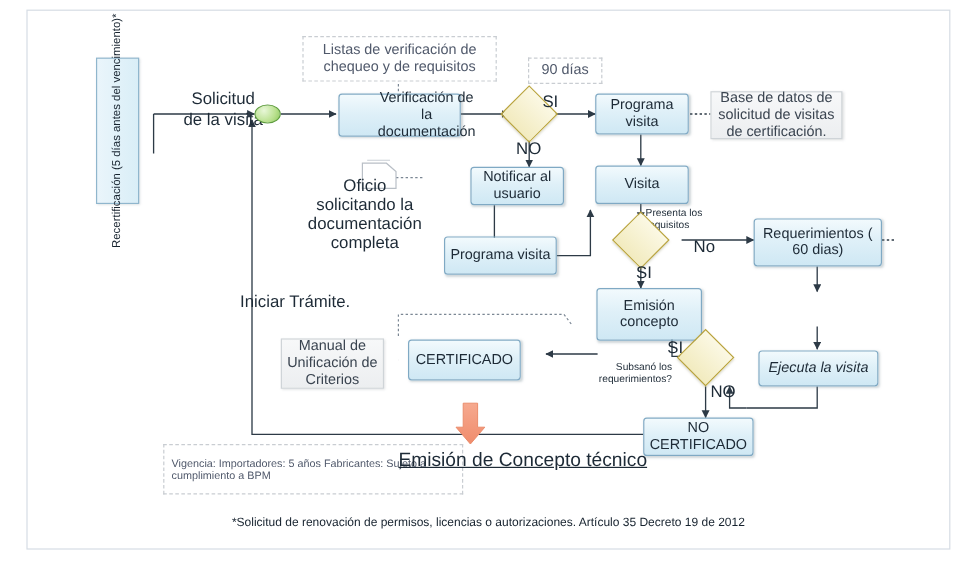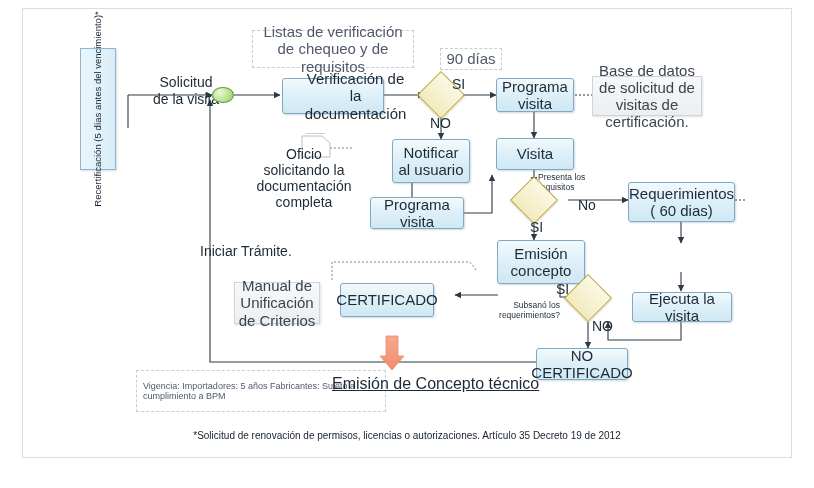--- a/index.html
+++ b/index.html
@@ -28,21 +28,21 @@
     box-sizing: border-box;
   }
   
   .node {
     position: absolute;
     box-sizing: border-box;
     display: flex;
     align-items: center;
     justify-content: center;
     text-align: center;
-    font-size: 15px;
+    font-size: 12px;
     line-height: 1.15;
     color: #1d2a36;
     padding: 2px 3px;
   }
   .proc {
     border: 1px solid #7fa9c4;
     border-radius: 3px;
     background: linear-gradient(to bottom, #f2fafd 0%, #dff0f8 45%, #cfe8f4 100%);
     box-shadow: 1px 1px 2px rgba(120,140,150,0.35);
   }
@@ -230,42 +230,42 @@
   <div class="node proc" style="left:282px; top:78px; width:102px; height:36px;padding-left:48px;">Verificación de la documentación</div>
 
   <div class="diamond" style="left:424px; top:78px;"></div>
   <div class="lbl" style="left:452px; top:76px;">SI</div>
   <div class="lbl" style="left:430px; top:115px;">NO</div>
 
   <div class="node proc" style="left:496px; top:78px; width:78px; height:34px;">Programa visita</div>
 
   <div class="node grey" style="left:592px; top:76px; width:110px; height:40px;">Base de datos de solicitud de visitas de certificación.</div>
 
-  <div class="node proc" style="left:392px; top:139px; width:78px; height:44px;">Notificar al usuario</div>
+  <div class="node proc" style="left:392px; top:139px; width:78px; height:32px;">Notificar al usuario</div>
 
   <div class="node proc" style="left:496px; top:138px; width:78px; height:32px;">Visita</div>
 
   <div class="node proc" style="left:370px; top:197px; width:94px; height:32px;">Programa visita</div>
 
   <svg class="docicon" style="left:300px; top:133px;">
     <path d="M2,3 L22,3 L30,10 L30,24 L2,24 Z" fill="#ffffff" stroke="#b9bfc6" stroke-width="1"></path>
     <path d="M6,0.5 L25,0.5" stroke="#c8ced4" stroke-width="1"></path>
   </svg>
   <div class="node plain" style="left:252px; top:160px; width:104px; height:36px; font-size:14px;">Oficio solicitando la documentación completa</div>
 
   <div class="lbl" style="left:538px; top:172px; width:60px; font-size:8.5px;">Presenta los requisitos</div>
 
   <div class="diamond" style="left:517px; top:183px;"></div>
   <div class="lbl" style="left:530px; top:219px;">SI</div>
   <div class="lbl" style="left:578px; top:197px;">No</div>
 
   <div class="node proc" style="left:628px; top:182px; width:107px; height:40px;">Requerimientos ( 60 dias)</div>
 
 
-  <div class="node proc" style="left:632px; top:292px; width:100px; height:30px;">Ejecuta la visita</div>
+  <div class="node proc" style="left:632px; top:292px; width:100px; height:30px;font-style:italic;">Ejecuta la visita</div>
 
   <div class="node proc" style="left:497px; top:240px; width:88px; height:44px;">Emisión concepto</div>
 
   <div class="node proc" style="left:340px; top:283px; width:94px; height:34px;">CERTIFICADO</div>
 
   <div class="node grey" style="left:234px; top:282px; width:86px; height:42px;">Manual de Unificación de Criterios</div>
 
   <div class="lbl" style="left:486px; top:300px; width:74px; font-size:8.5px; text-align:right;">Subsanó los requerimientos?</div>
 
   <div class="diamond" style="left:571px; top:281px;"></div>

